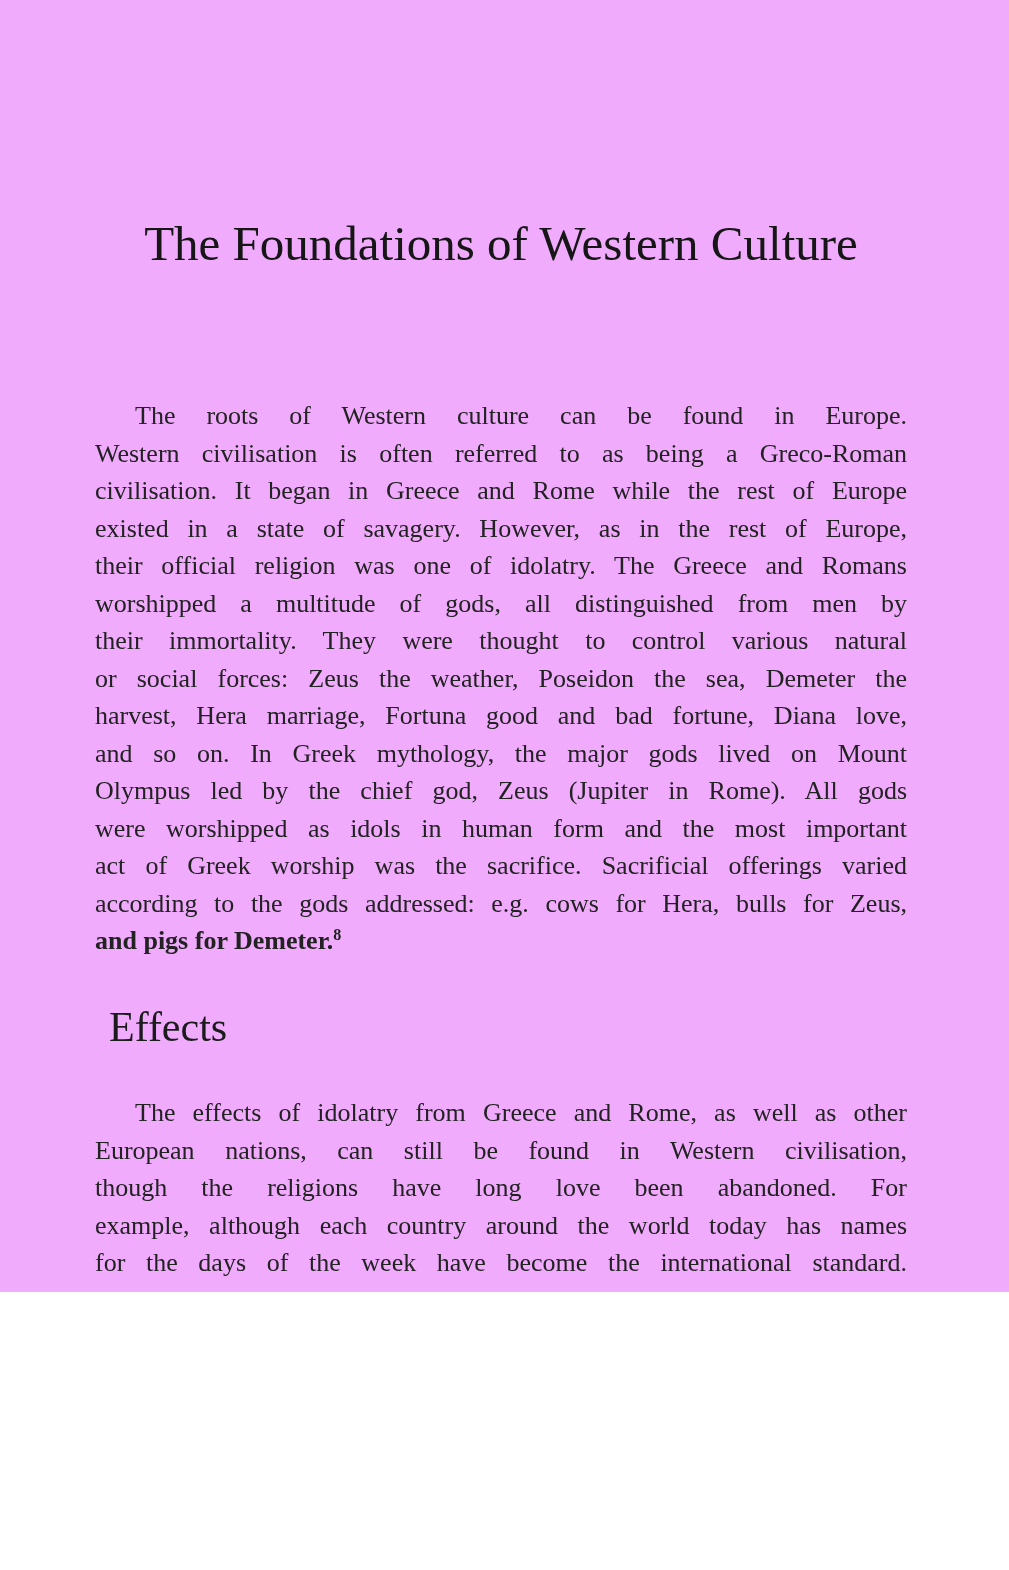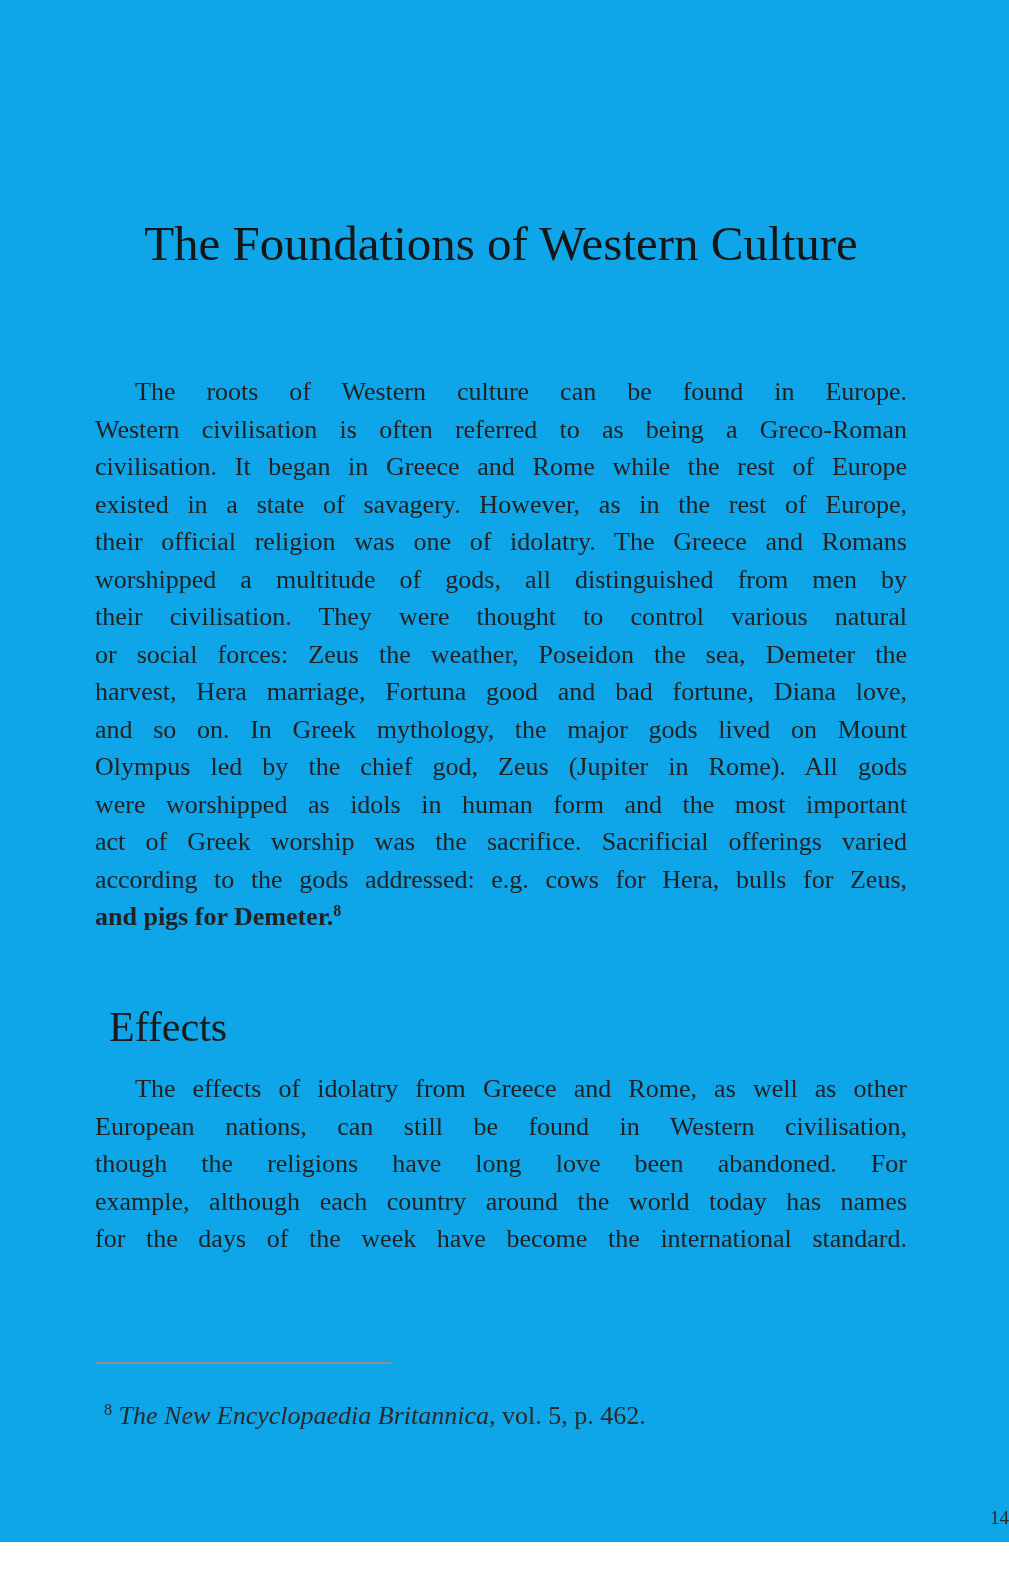--- a/index.html
+++ b/index.html
@@ -3,22 +3,22 @@
 <meta charset="utf-8">
 <style>
   html, body {
     margin: 0;
     padding: 0;
     background: #ffffff;
   }
   .book-page {
     position: relative;
     width: 1009px;
-    height: 1542px;
-    background: #0ea5e9;
+    height: 1292px;
+    background: #f0abfc;
     font-family: "Liberation Serif", "DejaVu Serif", serif;
     color: #1f1f1f;
     overflow: hidden;
   }
   .chapter-title {
     position: absolute;
     top: 219px;
     left: 95px;
     width: 812px;
     margin: 0;
@@ -40,20 +40,21 @@
   .text-line {
     font-size: 26px;
     line-height: 37.5px;
     text-align: justify;
     text-align-last: justify;
     white-space: normal;
     color: #222222;
   }
   .text-line.first {
     text-indent: 40px;
+    margin-top: 24px;
   }
   .text-line.last {
     text-align: center;
     text-align-last: left;
     font-weight: bold;
   }
   .section-heading {
     position: absolute;
     top: 992px;
     left: 95px;
@@ -109,21 +110,21 @@
 
   <h1 class="chapter-title">The Foundations of Western Culture</h1>
 
   <div class="paragraph para-intro">
     <div class="text-line first">The roots of Western culture can be found in Europe.</div>
     <div class="text-line">Western civilisation is often referred to as being a Greco-Roman</div>
     <div class="text-line">civilisation. It began in Greece and Rome while the rest of Europe</div>
     <div class="text-line">existed in a state of savagery. However, as in the rest of Europe,</div>
     <div class="text-line">their official religion was one of idolatry. The Greece and Romans</div>
     <div class="text-line">worshipped a multitude of gods, all distinguished from men by</div>
-    <div class="text-line">their civilisation. They were thought to control various natural</div>
+    <div class="text-line">their immortality. They were thought to control various natural</div>
     <div class="text-line">or social forces: Zeus the weather, Poseidon the sea, Demeter the</div>
     <div class="text-line">harvest, Hera marriage, Fortuna good and bad fortune, Diana love,</div>
     <div class="text-line">and so on. In Greek mythology, the major gods lived on Mount</div>
     <div class="text-line">Olympus led by the chief god, Zeus (Jupiter in Rome). All gods</div>
     <div class="text-line">were worshipped as idols in human form and the most important</div>
     <div class="text-line">act of Greek worship was the sacrifice. Sacrificial offerings varied</div>
     <div class="text-line">according to the gods addressed: e.g. cows for Hera, bulls for Zeus,</div>
     <div class="text-line last"><span>and pigs for Demeter.</span><sup class="fn-ref">8</sup></div>
   </div>
 

